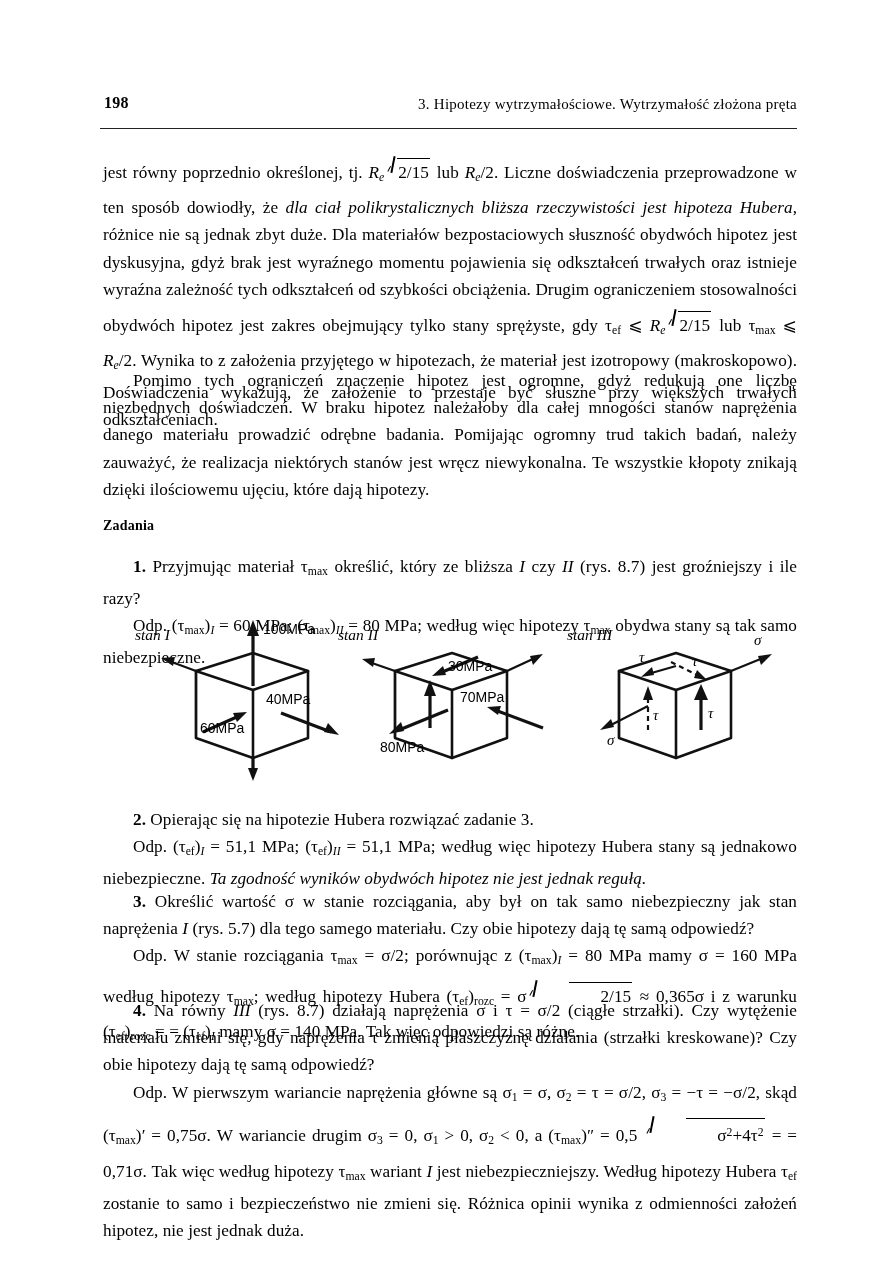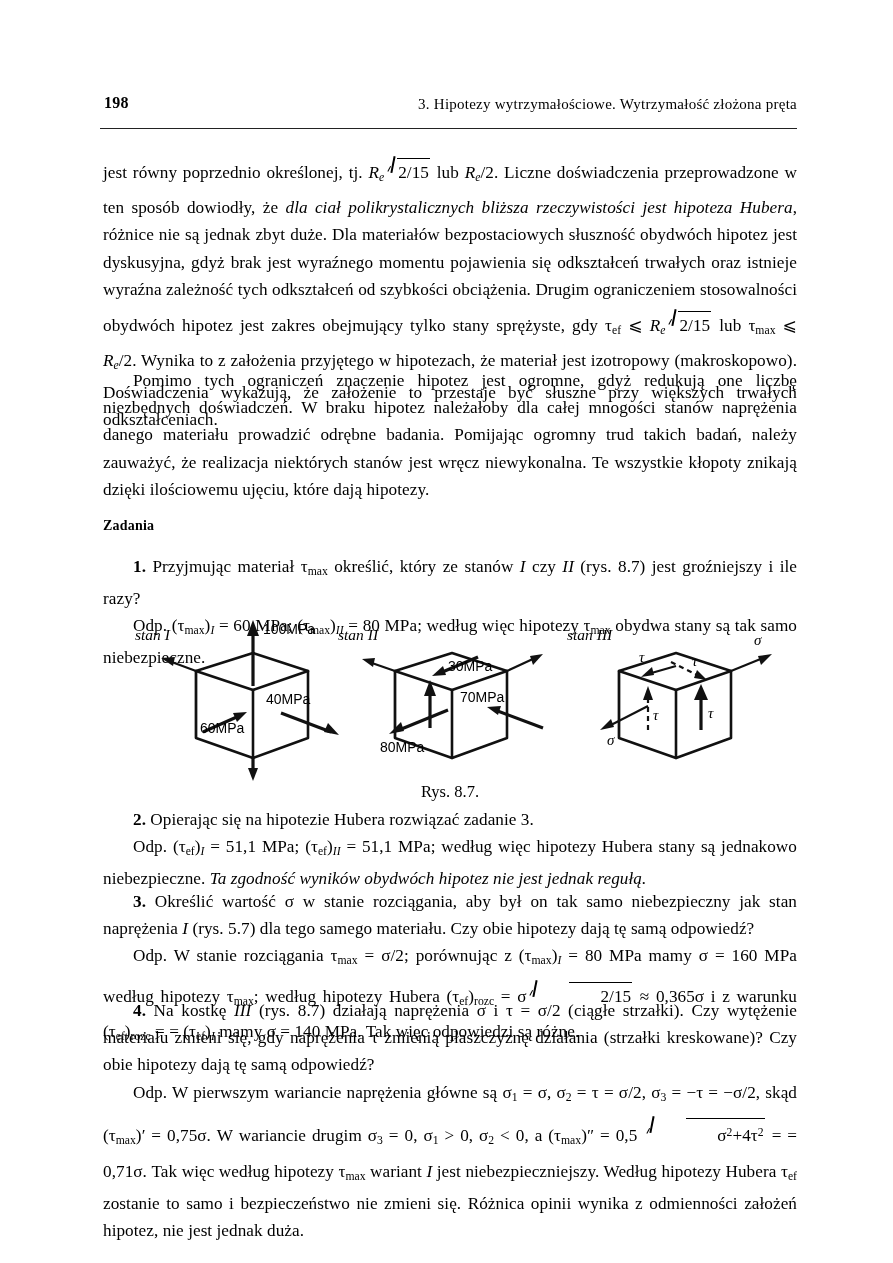--- a/index.html
+++ b/index.html
@@ -191,21 +191,21 @@
 
   <div class="col" style="top:367px;">
     <p class="body indent">Pomimo tych ograniczeń znaczenie hipotez jest ogromne, gdyż redukują one liczbę niezbędnych doświadczeń. W braku hipotez należałoby dla całej mnogości stanów naprężenia danego materiału prowadzić odrębne badania. Pomijając ogromny trud takich badań, należy zauważyć, że realizacja niektórych stanów jest wręcz niewykonalna. Te wszystkie kłopoty znikają dzięki ilościowemu ujęciu, które dają hipotezy.</p>
   </div>
 
   <div class="col" style="top:518px;">
     <h3 class="section-head">Zadania</h3>
   </div>
 
   <div class="col" style="top:553px;">
-    <p class="body indent"><b>1.</b><span> Przyjmując materiał </span><span class="gk">τ</span><span class="sub">max</span><span> określić, który ze stanów </span><i class="it">I</i><span> czy </span><i class="it">II</i><span> (rys. 8.7) jest groźniejszy i ile razy?</span></p>
+    <p class="body indent"><b>1.</b><span> Przyjmując materiał </span><span class="gk">τ</span><span class="sub">max</span><span> określić, który ze bliższa </span><i class="it">I</i><span> czy </span><i class="it">II</i><span> (rys. 8.7) jest groźniejszy i ile razy?</span></p>
     <p class="body indent"><span>Odp.</span><span> (τ</span><span class="sub">max</span><span>)</span><span class="sub math-i">I</span><span> = 60 MPa; (τ</span><span class="sub">max</span><span>)</span><span class="sub math-i">II</span><span> = 80 MPa; według więc hipotezy τ</span><span class="sub">max</span><span> obydwa stany są tak samo niebezpieczne.</span></p>
   </div>
 
   <div class="figure">
     <svg width="694" height="165" viewBox="0 0 694 165">
       <defs></defs>
 
       <g>
         <text class="cube-label" x="32" y="22">stan I</text>
 
@@ -295,30 +295,29 @@
 
         <line class="arrow-solid" x1="598" y1="112" x2="598" y2="76"></line>
         <polygon class="ahead" points="598,66 591,82 605,82"></polygon>
         <text class="sym-label" x="605" y="100">τ</text>
 
         <line class="arrow-thin" x1="516" y1="53" x2="516" y2="120"></line>
       </g>
     </svg>
   </div>
 
-  <div class="fig-caption">Rys. 8.7.</div>
 
   <div class="col" style="top:806px;">
     <p class="body indent"><b>2.</b><span> Opierając się na hipotezie Hubera rozwiązać zadanie 3.</span></p>
     <p class="body indent"><span>Odp.</span><span> (τ</span><span class="sub">ef</span><span>)</span><span class="sub math-i">I</span><span> = 51,1 MPa; (τ</span><span class="sub">ef</span><span>)</span><span class="sub math-i">II</span><span> = 51,1 MPa; według więc hipotezy Hubera stany są jednakowo niebezpieczne. </span><i class="it">Ta zgodność wyników obydwóch hipotez nie jest jednak regułą.</i></p>
   </div>
 
   <div class="col" style="top:888px;">
     <p class="body indent"><b>3.</b><span> Określić wartość σ w stanie rozciągania, aby był on tak samo niebezpieczny jak stan naprężenia </span><i class="it">I</i><span> (rys. 5.7) dla tego samego materiału. Czy obie hipotezy dają tę samą odpowiedź?</span></p>
     <p class="body indent"><span>Odp.</span><span> W stanie rozciągania τ</span><span class="sub">max</span><span> = σ/2; porównując z (τ</span><span class="sub">max</span><span>)</span><span class="sub math-i">I</span><span> = 80 MPa mamy  σ = 160 MPa według hipotezy τ</span><span class="sub">max</span><span>; według hipotezy Hubera (τ</span><span class="sub">ef</span><span>)</span><span class="sub">rozc</span><span> = σ</span><span class="rad"><span class="radbar">2/15</span></span><span> ≈ 0,365σ i z warunku (τ</span><span class="sub">ef</span><span>)</span><span class="sub">rozc</span><span> = = (τ</span><span class="sub">ef</span><span>)</span><span class="sub math-i">I</span><span> mamy σ = 140 MPa. Tak więc odpowiedzi są różne.</span></p>
   </div>
 
   <div class="col" style="top:997px;">
-    <p class="body indent"><b>4.</b><span> Na kostkę </span><i class="it">III</i><span> (rys. 8.7) działają naprężenia σ i τ = σ/2 (ciągłe strzałki). Czy wytężenie materiału zmieni się, gdy naprężenia τ zmienią płaszczyznę działania (strzałki kreskowane)? Czy obie hipotezy dają tę samą odpowiedź?</span></p>
+    <p class="body indent"><b>4.</b><span> Na równy </span><i class="it">III</i><span> (rys. 8.7) działają naprężenia σ i τ = σ/2 (ciągłe strzałki). Czy wytężenie materiału zmieni się, gdy naprężenia τ zmienią płaszczyznę działania (strzałki kreskowane)? Czy obie hipotezy dają tę samą odpowiedź?</span></p>
     <p class="body indent"><span>Odp.</span><span> W pierwszym wariancie naprężenia główne są  σ</span><span class="sub">1</span><span> = σ, σ</span><span class="sub">2</span><span> = τ = σ/2, σ</span><span class="sub">3</span><span> = −τ = −σ/2, skąd (τ</span><span class="sub">max</span><span>)′ = 0,75σ. W wariancie drugim σ</span><span class="sub">3</span><span> = 0, σ</span><span class="sub">1</span><span> &gt; 0, σ</span><span class="sub">2</span><span> &lt; 0, a (τ</span><span class="sub">max</span><span>)″ = 0,5 </span><span class="rad"><span class="radbar"><span>σ</span><span class="sup">2</span><span>+4τ</span><span class="sup">2</span></span></span><span> = = 0,71σ. Tak więc według hipotezy τ</span><span class="sub">max</span><span> wariant </span><i class="it">I</i><span> jest niebezpieczniejszy. Według hipotezy Hubera τ</span><span class="sub">ef</span><span> zostanie to samo i bezpieczeństwo nie zmieni się. Różnica opinii wynika z odmienności założeń hipotez, nie jest jednak duża.</span></p>
   </div>
 
 </div>
 
 </body></html>

